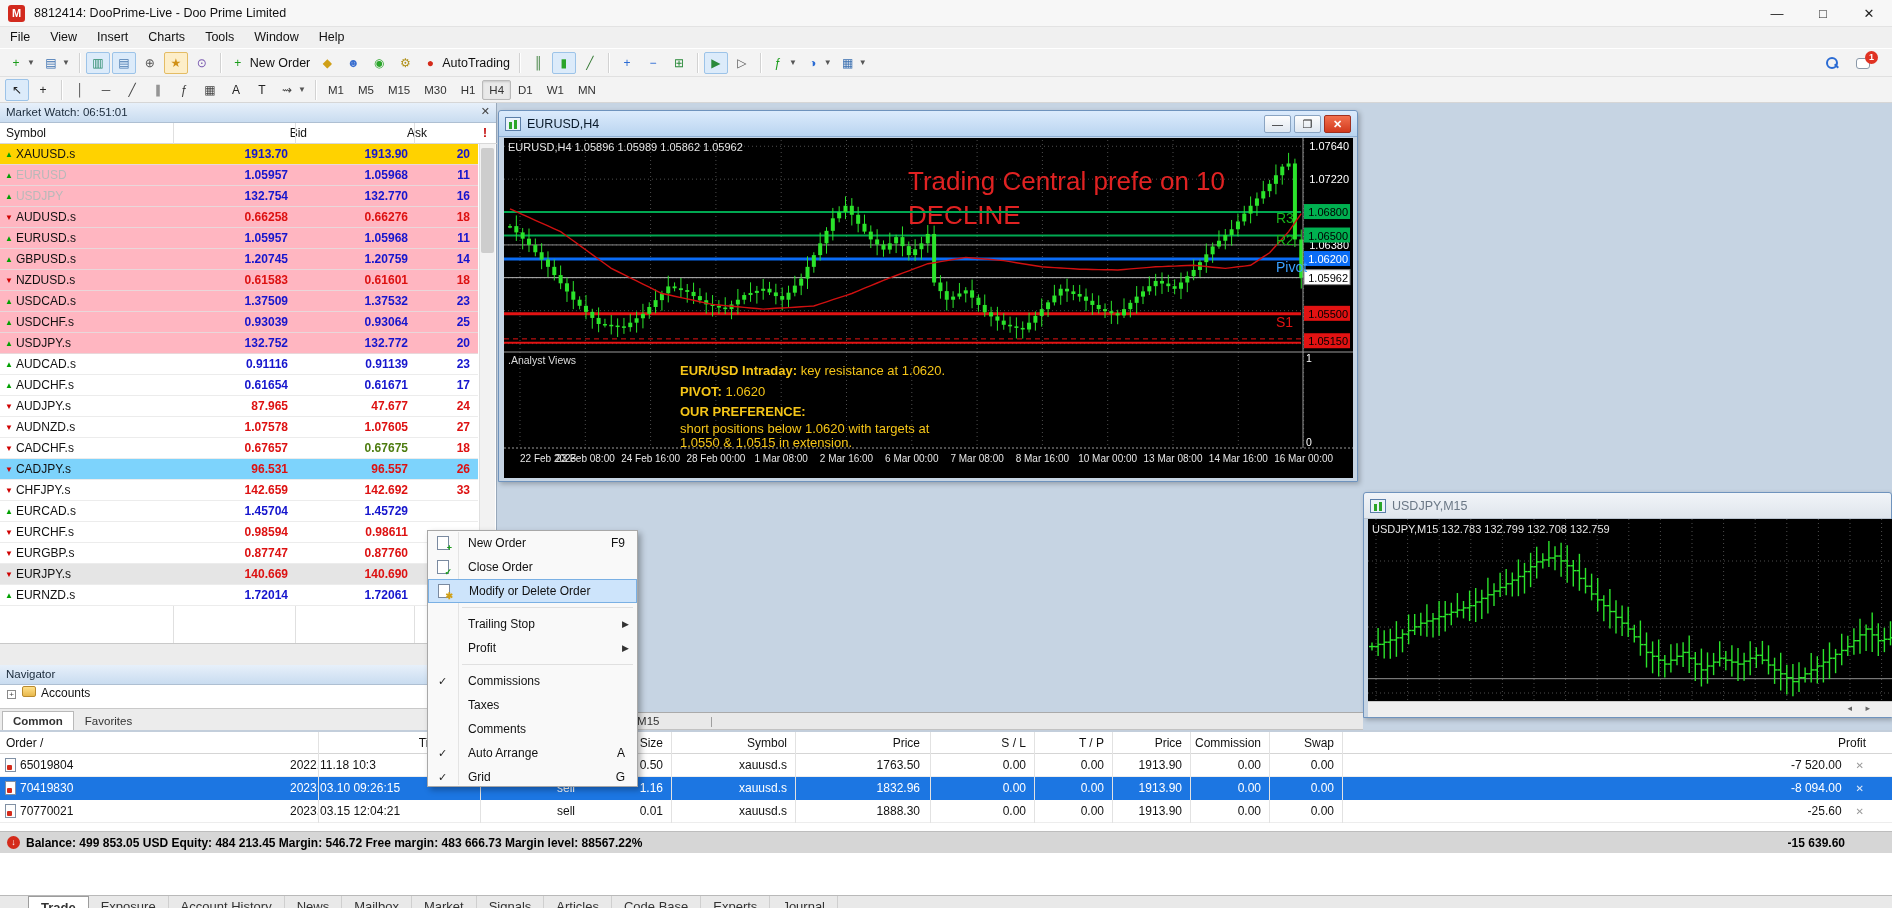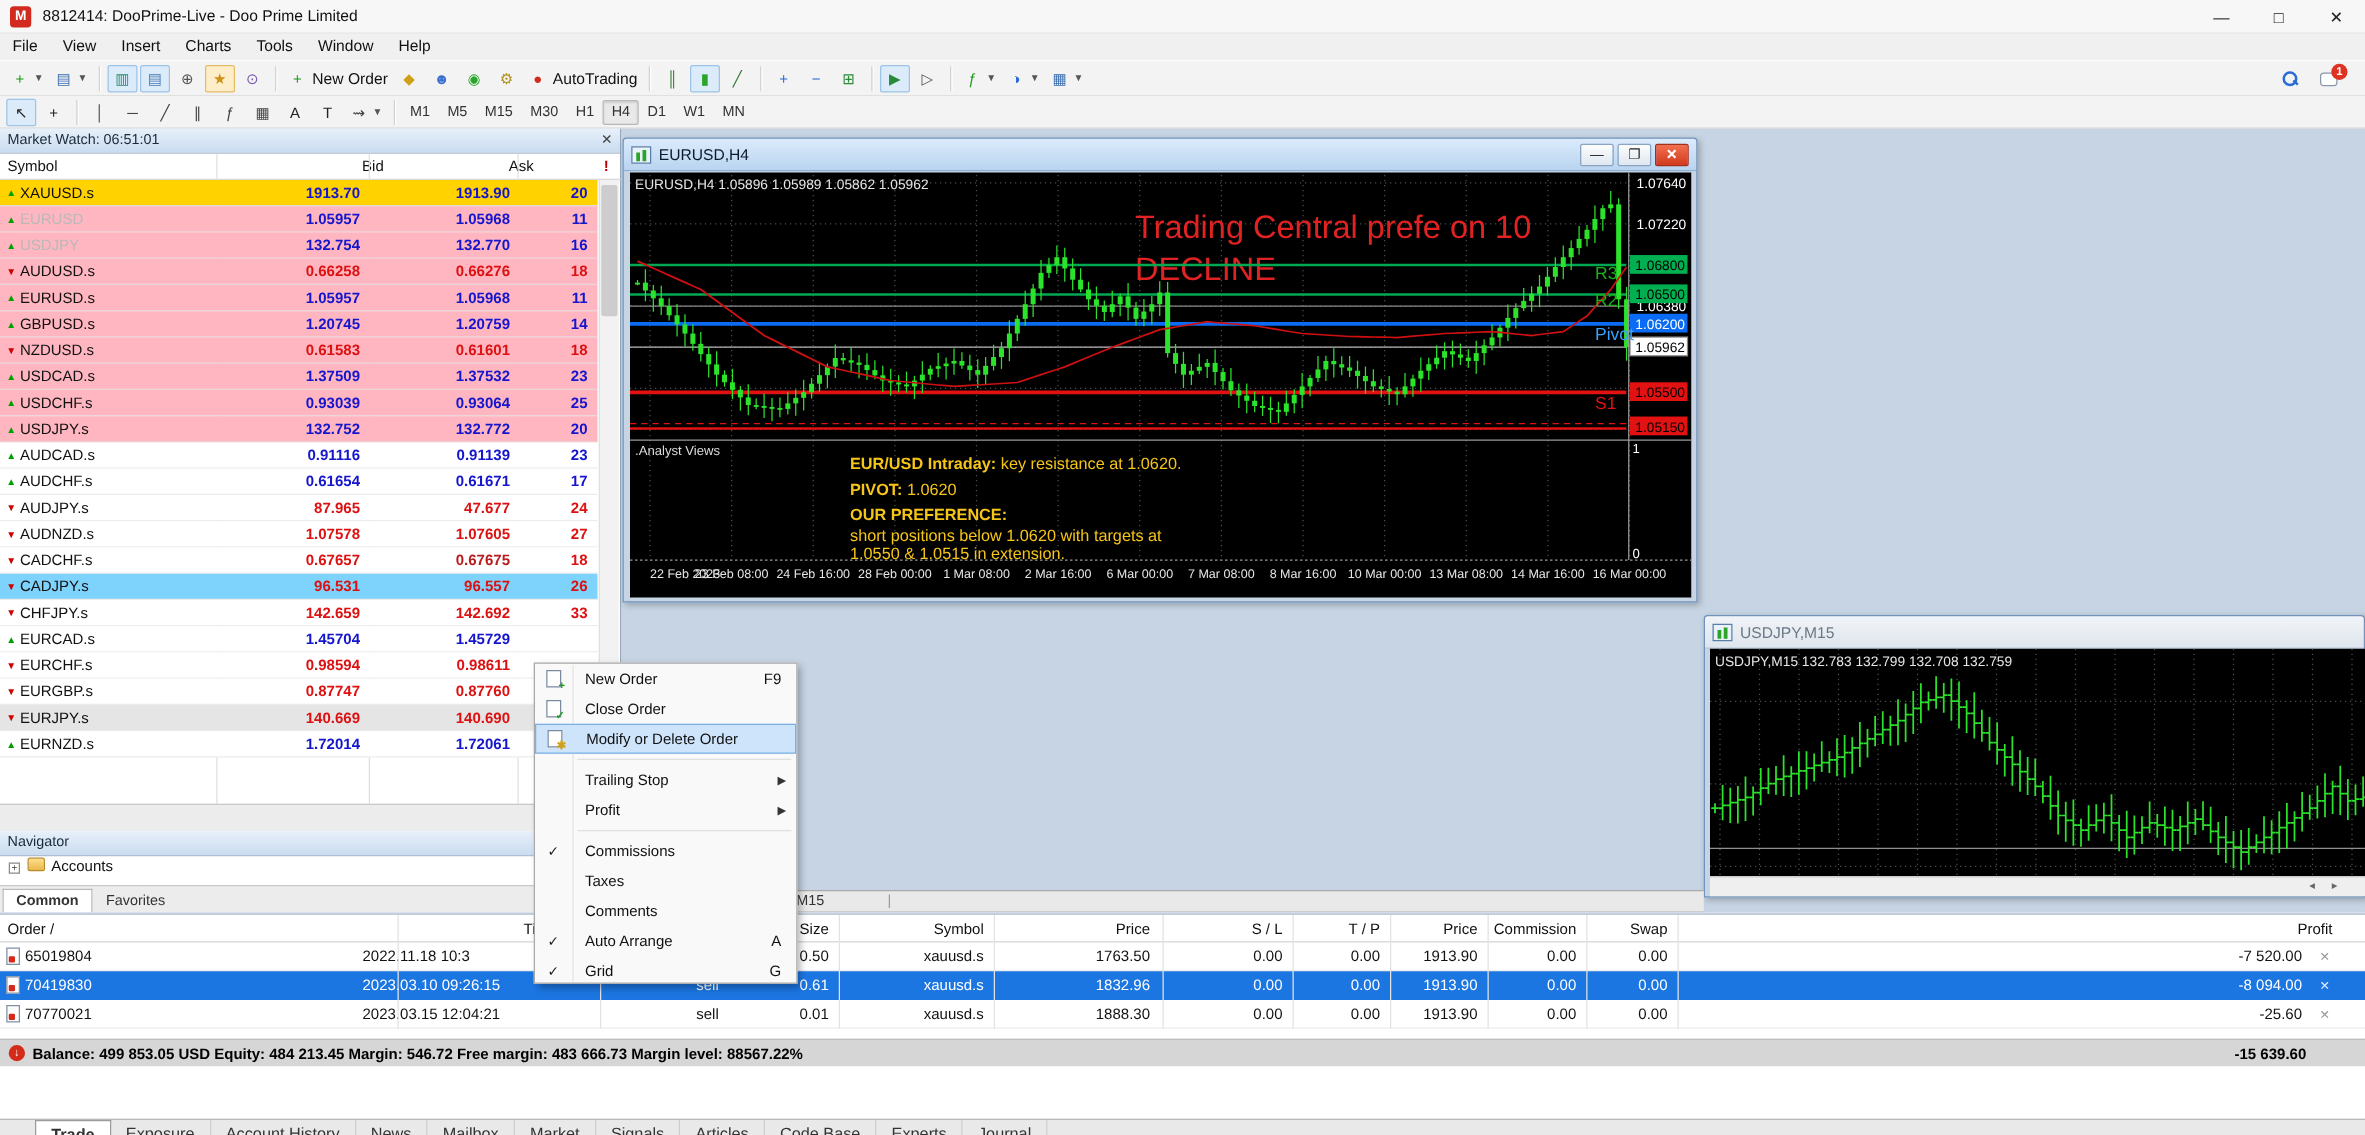--- a/index.html
+++ b/index.html
@@ -359,21 +359,21 @@
         </div>
         <div class="mwrow white" style="background: rgb(255, 255, 255);">
           <span class="c-sym"><span class="c-arrow" style="color: rgb(208, 0, 0);">▼</span><span>AUDNZD.s</span></span>
           <span class="c-bid" style="color: rgb(221, 17, 17);">1.07578</span>
           <span class="c-ask" style="color: rgb(221, 17, 17);">1.07605</span>
           <span class="c-spr" style="color: rgb(221, 17, 17);">27</span>
         </div>
         <div class="mwrow white" style="background: rgb(255, 255, 255);">
           <span class="c-sym"><span class="c-arrow" style="color: rgb(208, 0, 0);">▼</span><span>CADCHF.s</span></span>
           <span class="c-bid" style="color: rgb(221, 17, 17);">0.67657</span>
-          <span class="c-ask" style="color: #b91c1c; padding-left: 36px;">0.67675</span>
+          <span class="c-ask" style="color: #4d7c0f; padding-left: 36px;">0.67675</span>
           <span class="c-spr" style="color: rgb(221, 17, 17);">18</span>
         </div>
         <div class="mwrow white" style="background: #7dd3fc;">
           <span class="c-sym"><span class="c-arrow" style="color: rgb(208, 0, 0);">▼</span><span>CADJPY.s</span></span>
           <span class="c-bid" style="color: rgb(221, 17, 17);">96.531</span>
           <span class="c-ask" style="color: rgb(221, 17, 17);">96.557</span>
           <span class="c-spr" style="color: rgb(221, 17, 17);">26</span>
         </div>
         <div class="mwrow white" style="background: rgb(255, 255, 255);">
           <span class="c-sym"><span class="c-arrow" style="color: rgb(208, 0, 0);">▼</span><span>CHFJPY.s</span></span>
@@ -1104,21 +1104,21 @@
           <span class="tcell" style="right: 710px;">1913.90</span>
           <span class="tcell" style="right: 631px;">0.00</span>
           <span class="tcell" style="right: 558px;">0.00</span>
           <span class="tcell" style="right: 28px;">-7 520.00<span class="closex">✕</span></span>
         </div>
         <div class="trow sel">
           <span class="ordico"></span>
           <span class="tcell" style="left: 20px;">70419830</span>
           <span class="tcell" style="left: 290px;">2023.03.10 09:26:15</span>
           <span class="tcell" style="right: 1317px;">sell</span>
-          <span class="tcell" style="right: 1229px;">0.61</span>
+          <span class="tcell" style="right: 1229px;">1.16</span>
           <span class="tcell" style="right: 1105px;">xauusd.s</span>
           <span class="tcell" style="right: 972px;">1832.96</span>
           <span class="tcell" style="right: 866px;">0.00</span>
           <span class="tcell" style="right: 788px;">0.00</span>
           <span class="tcell" style="right: 710px;">1913.90</span>
           <span class="tcell" style="right: 631px;">0.00</span>
           <span class="tcell" style="right: 558px;">0.00</span>
           <span class="tcell" style="right: 28px;">-8 094.00<span class="closex">✕</span></span>
         </div>
         <div class="trow">

